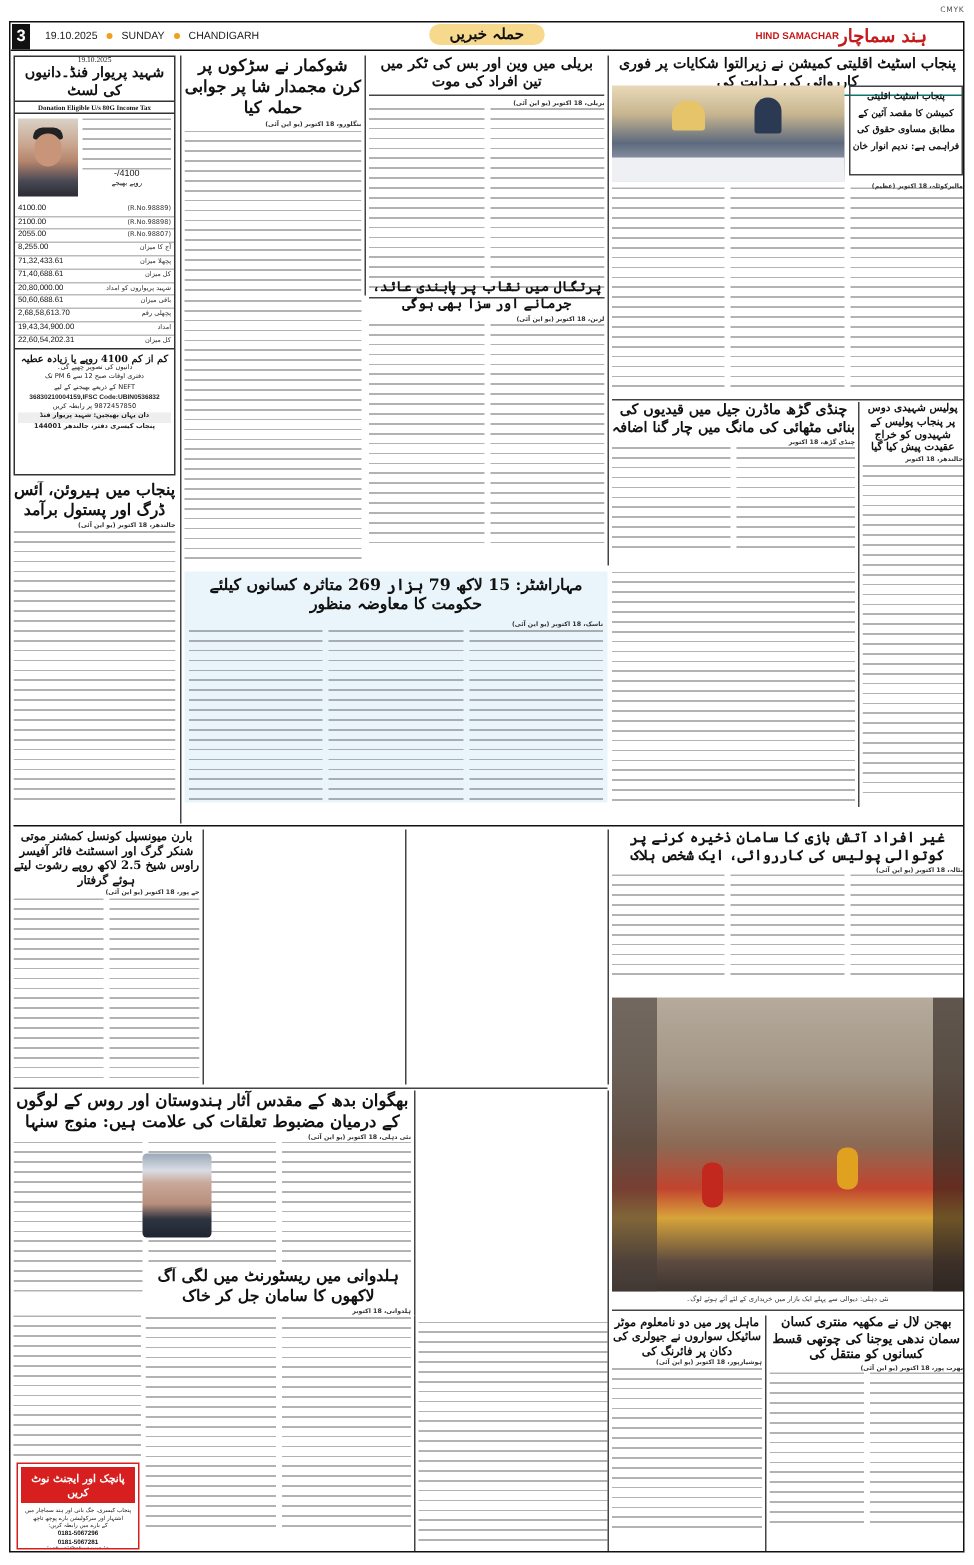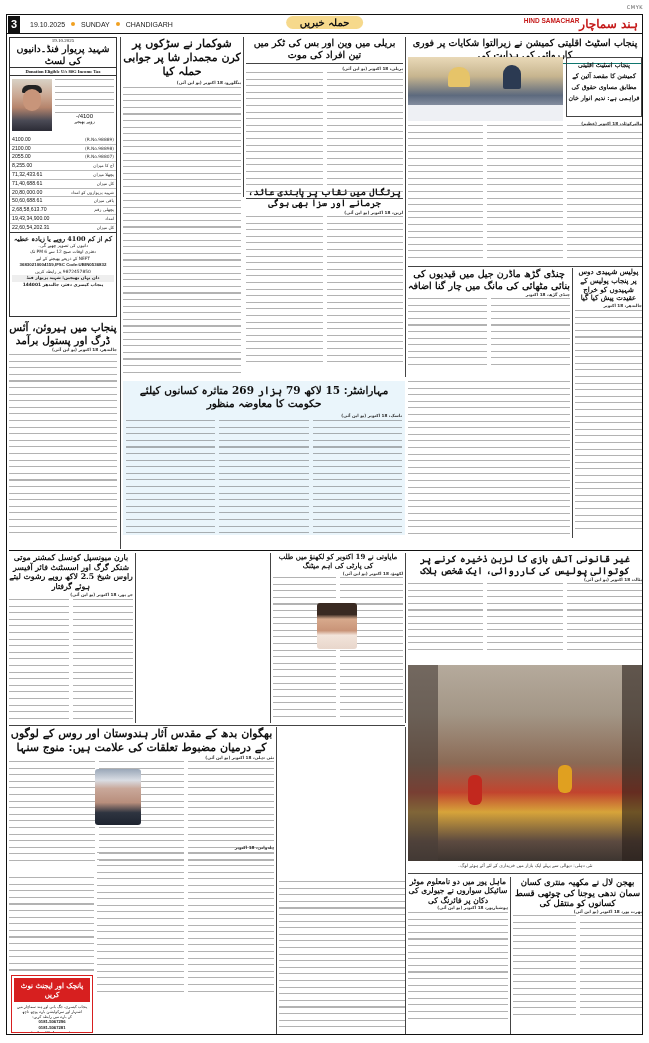--- a/index.html
+++ b/index.html
@@ -5,21 +5,21 @@
   * { box-sizing: border-box; margin: 0; padding: 0; }
   html, body { width: 649px; height: 1043px; background: #fff; overflow: hidden; }
   body { font-family: "DejaVu Sans", sans-serif; color: #111; position: relative; }
   .cmyk { position: absolute; top: 4px; right: 6px; font-size: 5px; color: #555; letter-spacing: 0.5px; }
   .page { position: absolute; left: 6px; top: 14px; width: 637px; height: 1021px; border: 1.5px solid #111; overflow: hidden; }
   .topbar { position: absolute; left: 0; top: 0; width: 100%; height: 19px; border-bottom: 1.5px solid #111; display: flex; align-items: center; font-family: "Liberation Sans", sans-serif; }
   .pgno { width: 12px; height: 17px; background: #111; color: #fff; font-weight: bold; font-size: 11px; text-align: center; line-height: 17px; margin-left: 1px; }
   .tb-text { font-size: 7px; color: #222; margin-left: 10px; display: flex; align-items: center; gap: 6px; }
   .dot { width: 4px; height: 4px; border-radius: 50%; background: #f0a020; display: inline-block; }
   .section-tag { position: absolute; left: 50%; transform: translateX(-50%); top: 1px; background: #f6d98c; padding: 1px 14px; font-family: "DejaVu Serif", serif; font-size: 10px; font-weight: bold; border-radius: 8px; direction: rtl; }
-  .brand { position: absolute; right: 4px; top: 2px; display: flex; gap: 0; }
+  .brand { position: absolute; right: 24px; top: 2px; display: flex; align-items: center; gap: 0; }
   .brand-en { color: #c51a1a; font-size: 6.5px; font-weight: bold; }
   .brand-ur { color: #c51a1a; font-size: 12px; font-family: "DejaVu Serif", serif; font-weight: bold; direction: rtl; }
   .blk { position: absolute; overflow: hidden; }
   .hl { font-family: "DejaVu Serif", serif; font-weight: bold; direction: rtl; text-align: center; color: #111; line-height: 1.25; }
   .body-txt { direction: rtl; text-align: justify; font-size: 4.2px; line-height: 6.6px; color: #333; }
   .cols { display: flex; gap: 4px; }
   .cols > div { flex: 1; }
   .vr { position: absolute; width: 1px; background: #444; }
   .hr { position: absolute; height: 1px; background: #444; }
   .photo { position: absolute; overflow: hidden; }
@@ -217,32 +217,23 @@
   <div class="blk" style="left:2px; top:538px; width:124px; height:170px;">
     <div class="hl" style="font-size:7.8px;">بارن میونسپل کونسل کمشنر موتی شنکر گرگ اور اسسٹنٹ فائر آفیسر راوس شیخ 2.5 لاکھ روپے رشوت لیتے ہوئے گرفتار</div>
     <div class="body-txt" style="font-weight:bold;">جے پور، 18 اکتوبر (یو این آئی)</div>
     <div class="cols" style="height:120px;">
         <div class="lines"></div>
         <div class="lines"></div>
       </div>
   </div>
   <div class="vr" style="left:128px; top:538px; height:170px;"></div>
   <div class="vr" style="left:263px; top:538px; height:170px;"></div>
-  <div class="blk" style="left:266px; top:538px; width:130px; height:170px;">
-    <div class="hl" style="font-size:7px;">مایاوتی نے 19 اکتوبر کو لکھنؤ میں طلب کی پارٹی کی اہم میٹنگ</div>
-    <div class="body-txt" style="font-weight:bold;">لکھنؤ، 18 اکتوبر (یو این آئی)</div>
-    <div class="cols" style="height:145px;">
-        <div class="lines"></div>
-        <div class="lines"></div>
-      </div>
-    <div class="photo" style="left:44px; top:50px; width:40px; height:46px; background:linear-gradient(180deg,#3a2a22 0%,#3a2a22 25%,#d7a98c 35%,#c99478 60%,#f2e4da 70%,#e8d6cb 100%); border-radius:3px;"></div>
-  </div>
   <div class="vr" style="left:398px; top:538px; height:170px;"></div>
   <div class="blk" style="left:401px; top:538px; width:234px; height:108px;">
-    <div class="hl" style="font-size:9.5px;">غیر قانونی آتش بازی کا لزبن ذخیرہ کرنے پر کوتوالی پولیس کی کارروائی، ایک شخص ہلاک</div>
+    <div class="hl" style="font-size:9.5px;">غیر افراد آتش بازی کا سامان ذخیرہ کرنے پر کوتوالی پولیس کی کارروائی، ایک شخص ہلاک</div>
     <div class="body-txt" style="font-weight:bold;">بٹالہ، 18 اکتوبر (یو این آئی)</div>
     <div class="cols" style="height:70px;">
         <div class="lines"></div>
         <div class="lines"></div>
         <div class="lines"></div>
       </div>
   </div>
 
   <div class="photo" style="left:401px; top:650px; width:234px; height:196px; background:linear-gradient(180deg,#b5aa9c 0%,#a39686 25%,#8b6a55 50%,#c2442e 65%,#d7a43a 75%,#5c4a40 90%,#3d3530 100%);">
     <div style="position:absolute; left:0; top:0; width:30px; height:100%; background:rgba(70,60,55,0.6);"></div>
@@ -260,20 +251,21 @@
     <div class="cols" style="height:100px;">
         <div class="lines"></div>
         <div class="lines"></div>
         <div class="lines"></div>
       </div>
     <div class="photo" style="left:86px; top:42px; width:46px; height:56px; background:linear-gradient(180deg,#9aa7b8 0%,#d9dde4 20%,#c9a89a 35%,#b88e7c 60%,#2e3440 78%,#1e2430 100%); border-radius:3px;"></div>
   </div>
   <div class="vr" style="left:269px; top:712px; height:150px;"></div>
 
   <div class="blk" style="left:90px; top:830px; width:177px; height:186px;">
+    <div class="hl" style="font-size:10.5px; background:#fff;">ہلدوانی میں ریسٹورنٹ میں لگی آگ لاکھوں کا سامان جل کر خاک</div>
     <div class="body-txt" style="font-weight:bold;">ہلدوانی، 18 اکتوبر</div>
     <div class="cols" style="height:140px;">
         <div class="lines"></div>
         <div class="lines"></div>
       </div>
   </div>
   <div class="blk lines" style="left:2px; top:862px; width:85px; height:96px;"></div>
 
   <div class="blk ad-box" style="left:4px; top:960px; width:82px; height:58px;">
     <div class="ad-head" style="font-size:7px; margin:2px; padding:3px;">پانچک اور ایجنٹ نوٹ کریں</div>

